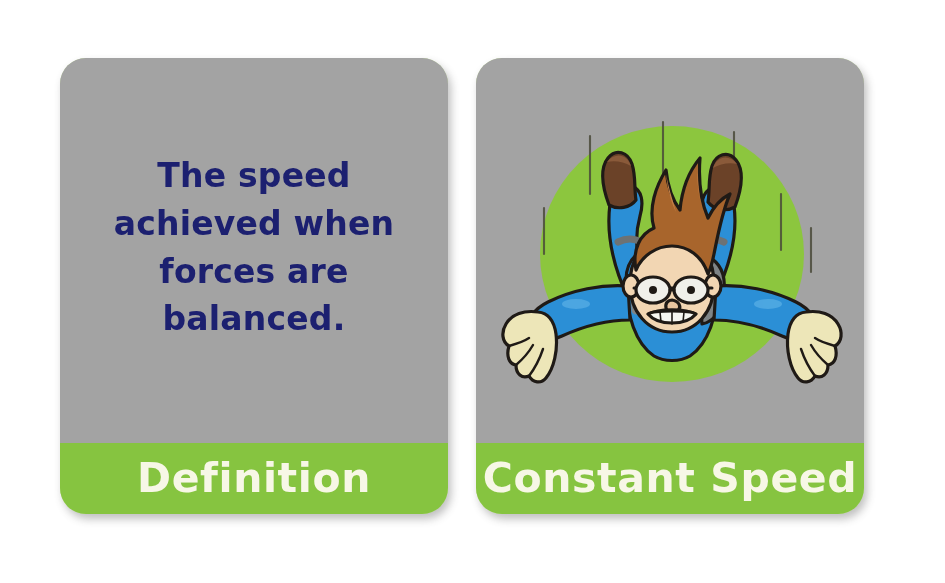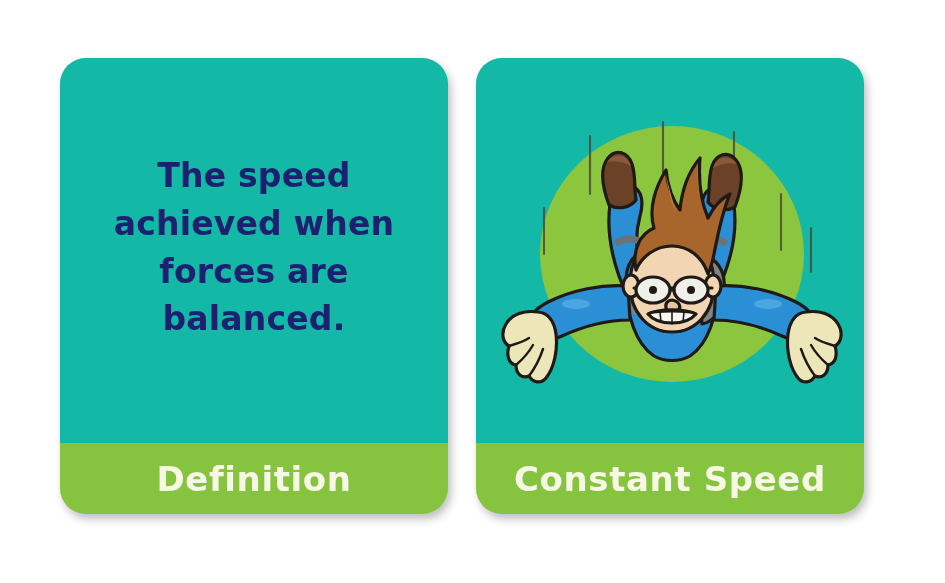--- a/index.html
+++ b/index.html
@@ -34,35 +34,35 @@
   }
   .card-definition { left: 60px; }
   .card-term       { left: 476px; }
 
   .card-body {
     flex: 1 1 auto;
     position: relative;
     display: flex;
     align-items: center;
     justify-content: center;
-    background: #14b8a6;
+    background: #a3a3a3;
     overflow: hidden;
   }
 
   .card-footer {
     flex: 0 0 71px;
     background: #86c440;
     display: flex;
     align-items: center;
     justify-content: center;
   }
   .card-footer-label {
     color: #f7f7e6;
     font-family: "DejaVu Sans", sans-serif;
-    font-size: 34px;
+    font-size: 41px;
     font-weight: 600;
     letter-spacing: 0.6px;
     line-height: 1;
     white-space: nowrap;
   }
 
   
   .definition-text {
     color: #1c2070;
     font-family: "DejaVu Sans", sans-serif;

